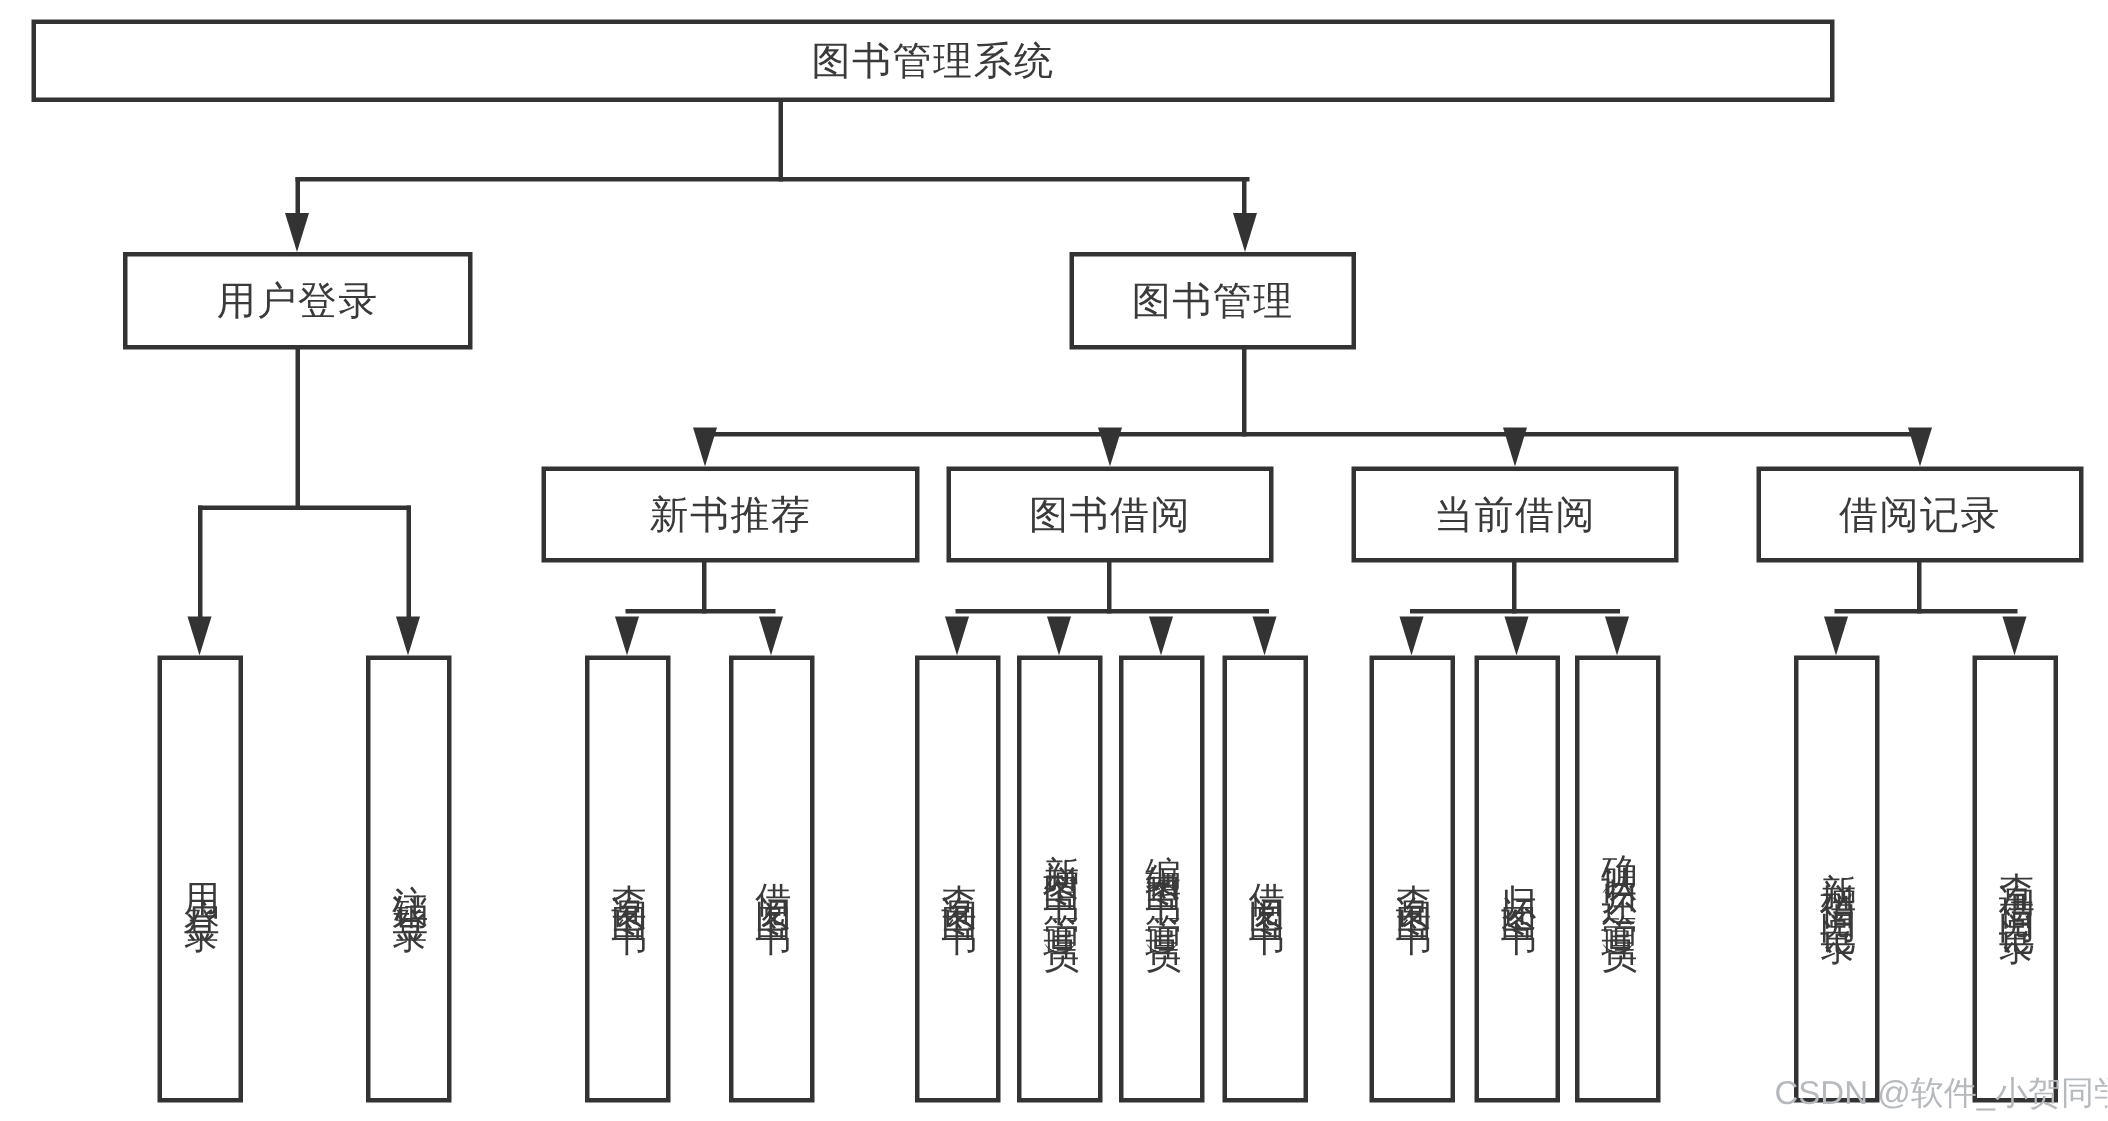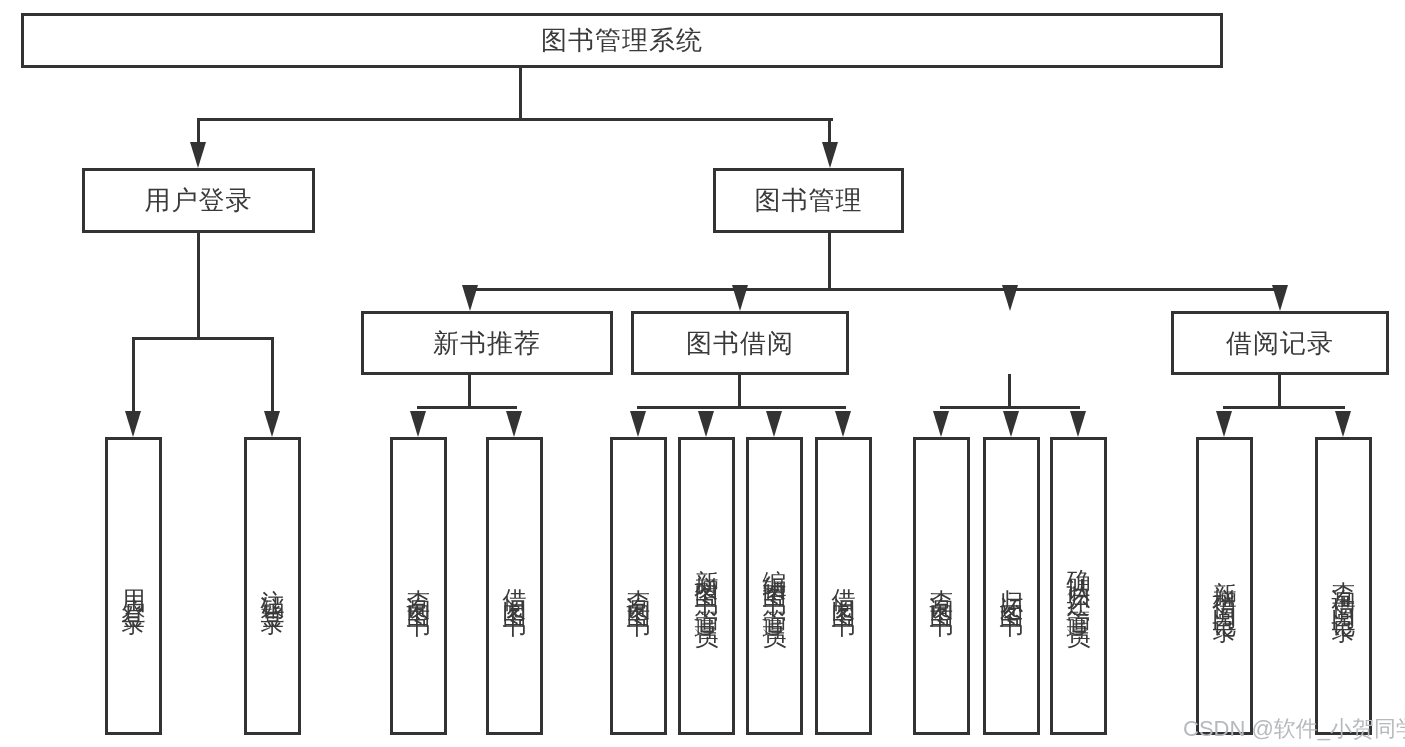--- a/index.html
+++ b/index.html
@@ -43,20 +43,21 @@
   <div class="box" style="left:21px; top:13px; width:1202px; height:55px;">图书管理系统</div>
 
   <div class="box" style="left:82px; top:168px; width:233px; height:65px;">用户登录</div>
 
   <div class="box" style="left:713px; top:168px; width:191px; height:65px;font-family:Liberation Serif, serif;">图书管理</div>
 
   <div class="box" style="left:361px; top:311px; width:252px; height:64px;">新书推荐</div>
 
   <div class="box" style="left:631px; top:311px; width:218px; height:64px;">图书借阅</div>
 
+  <div class="box" style="left:901px; top:311px; width:218px; height:64px;">当前借阅</div>
 
   <div class="box" style="left:1171px; top:311px; width:218px; height:64px;">借阅记录</div>
 
   <div class="vbox" style="left:105px;">用户登录</div>
 
   <div class="vbox" style="left:244px;">注销登录</div>
 
   <div class="vbox" style="left:390px;">查询图书</div>
 
   <div class="vbox" style="left:486px;">借阅图书</div>

